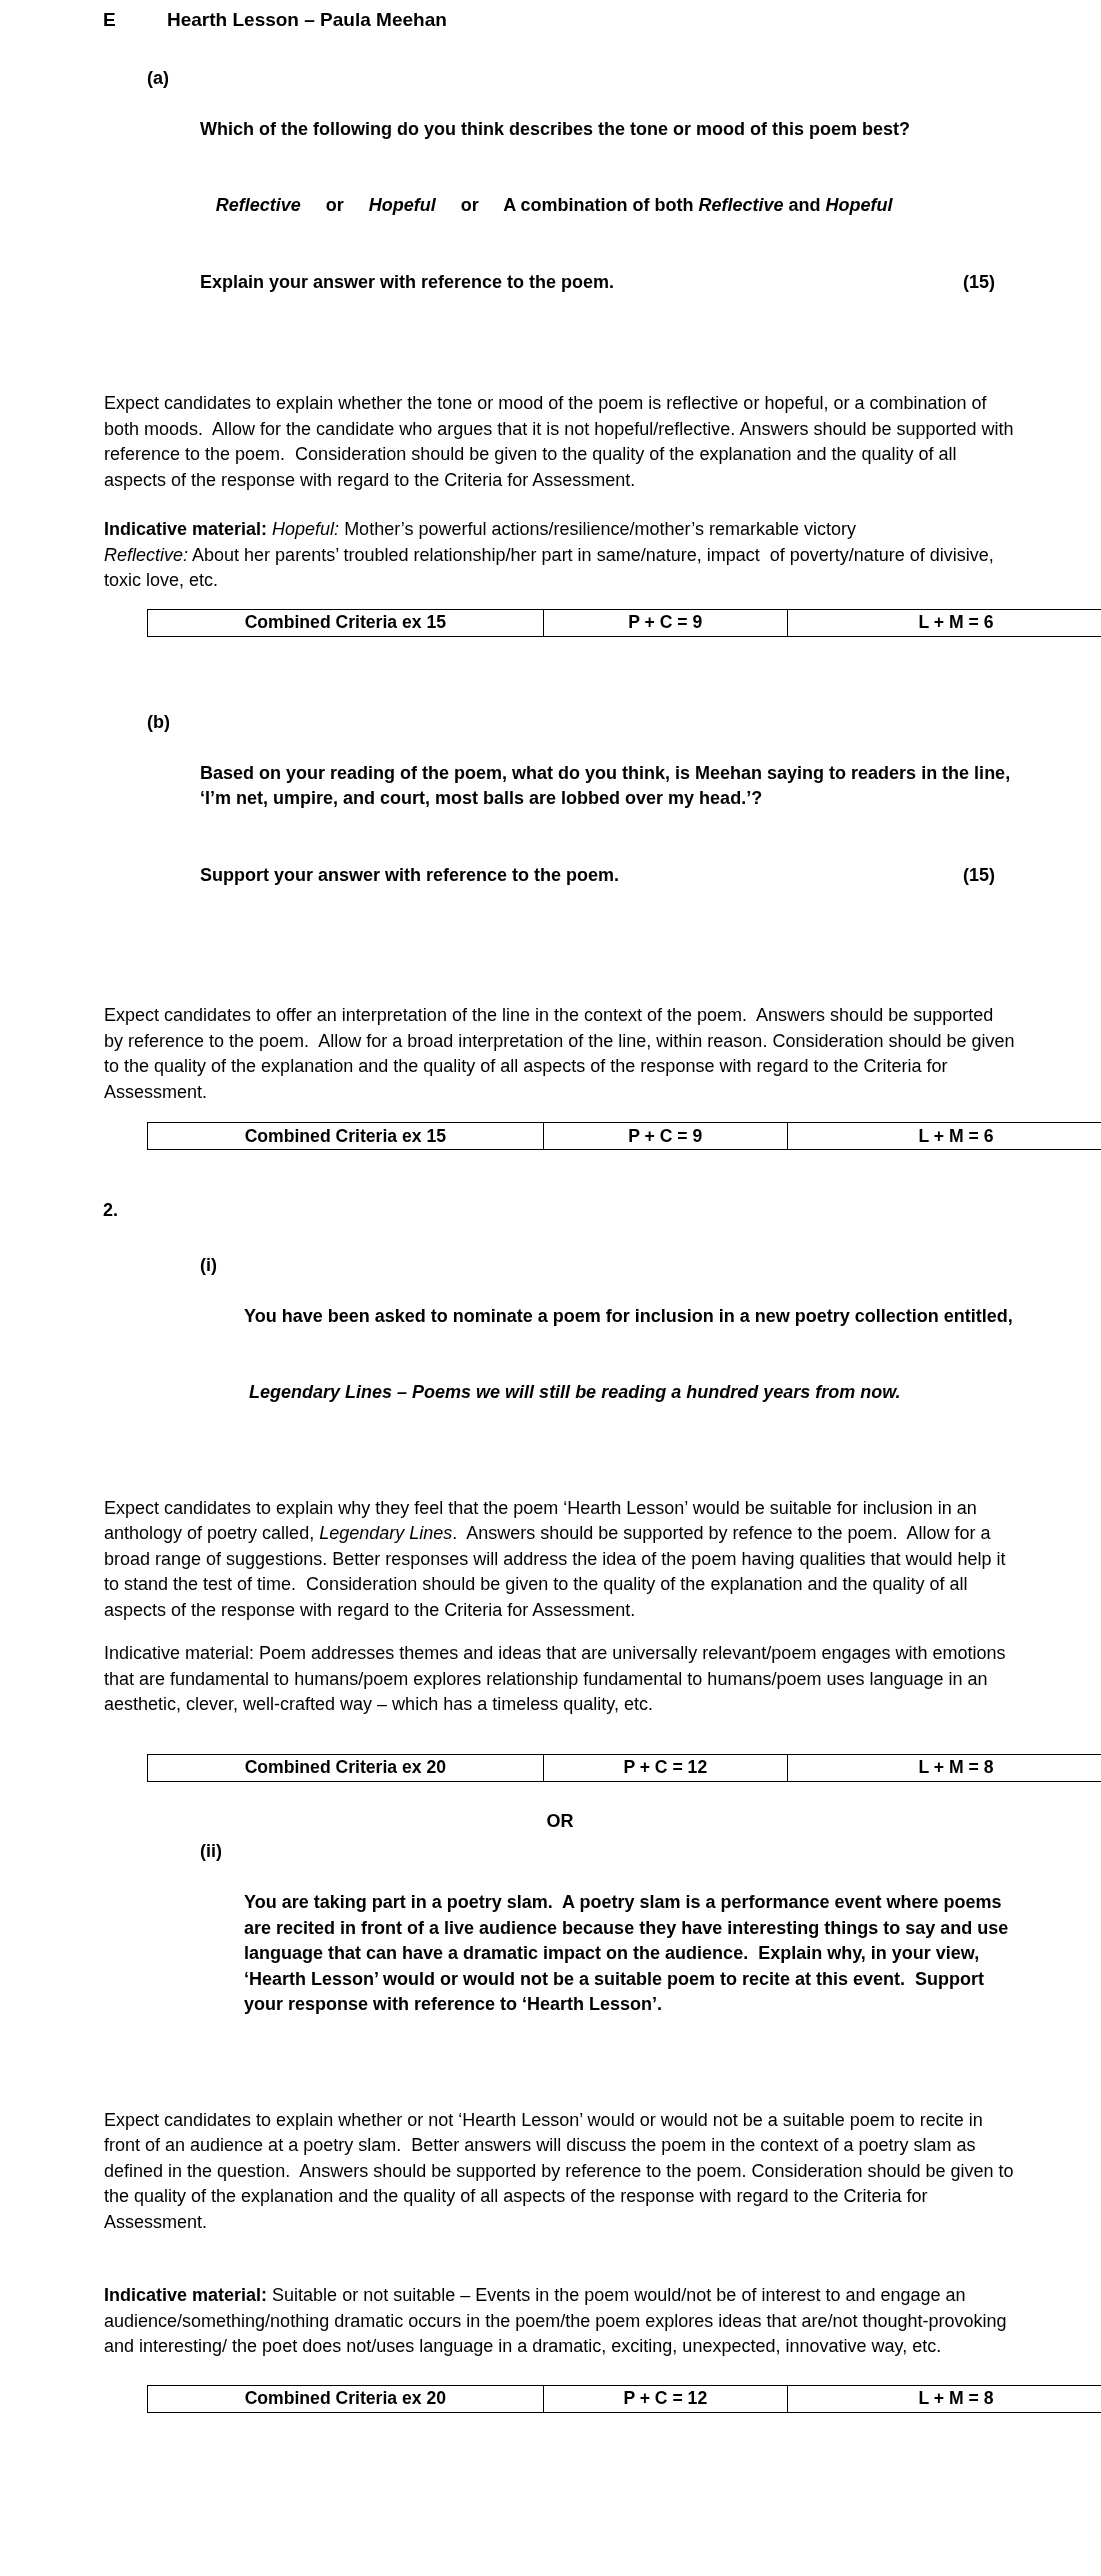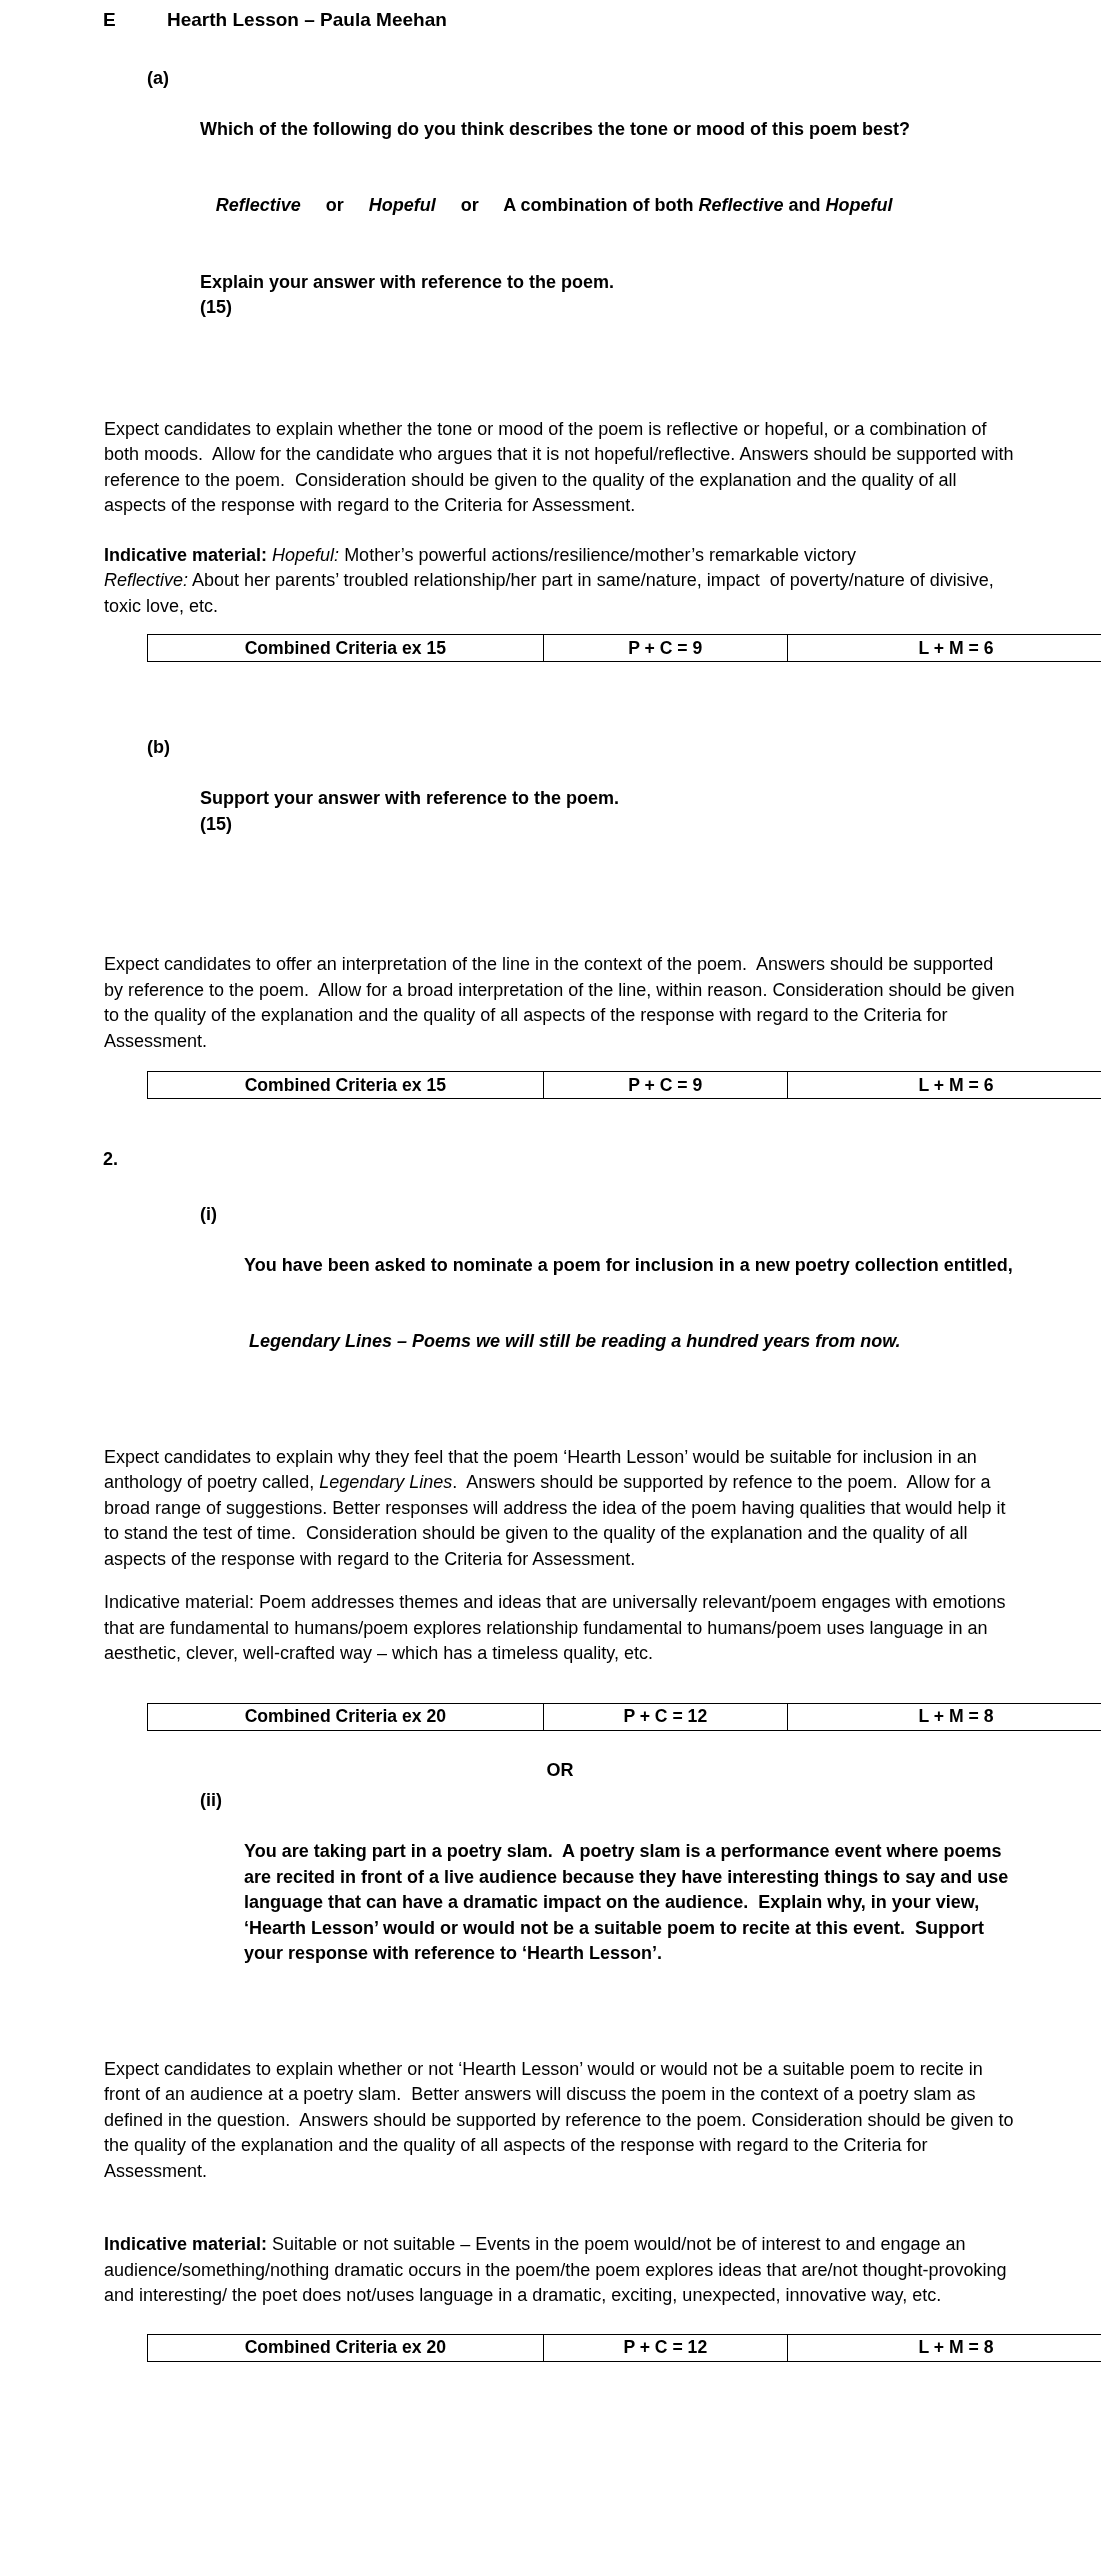--- a/index.html
+++ b/index.html
@@ -16,21 +16,21 @@
   }
   p { margin: 1px; }
   .page { padding: 7.3px 85px 0 103px; }
   .row { display: flex; align-items: flex-start; }
   .lab { flex: none; }
   .title-row { font-weight: bold; font-size: 19px; }
   .qrow { font-weight: bold; }
   .qtext { flex: 1; white-space: pre-wrap; }
   .body-p { white-space: pre-wrap; }
   .runs { white-space: pre-wrap; }
-  .marks-line { display: flex; justify-content: space-between; flex-direction: column; }
+  .marks-line { display: flex; justify-content: space-between; }
   .marks { flex: none; padding-right: 22px; }
   .or-line { text-align: center; font-weight: bold; }
   .score-table {
     border-collapse: collapse;
     margin-left: 44px;
     width: 978px;
     font-weight: bold;
     table-layout: fixed;
   }
   .score-table td {
@@ -75,20 +75,21 @@
         <td style="width:40.5%">Combined Criteria ex 15</td>
         <td style="width:25%">P + C = 9</td>
         <td>L + M = 6</td>
       </tr>
     </tbody>
   </table>
 
   <div class="row qrow" style="padding-left:44px; margin-bottom:64px">
     <span class="lab" style="width:53px">(b)</span>
     <div class="qtext">
+      <div>Based on your reading of the poem, what do you think, is Meehan saying to readers in the line, ‘I’m net, umpire, and court, most balls are lobbed over my head.’?</div>
       <div class="marks-line">
         <span>Support your answer with reference to the poem.</span>
         <span class="marks">(15)</span>
       </div>
     </div>
   </div>
 
   <p class="body-p" style="margin-bottom:17px">Expect candidates to offer an interpretation of the line in the context of the poem.  Answers should be supported by reference to the poem.  Allow for a broad interpretation of the line, within reason. Consideration should be given to the quality of the explanation and the quality of all aspects of the response with regard to the Criteria for Assessment.</p>
 
   <table class="score-table" style="margin-bottom:48px">

